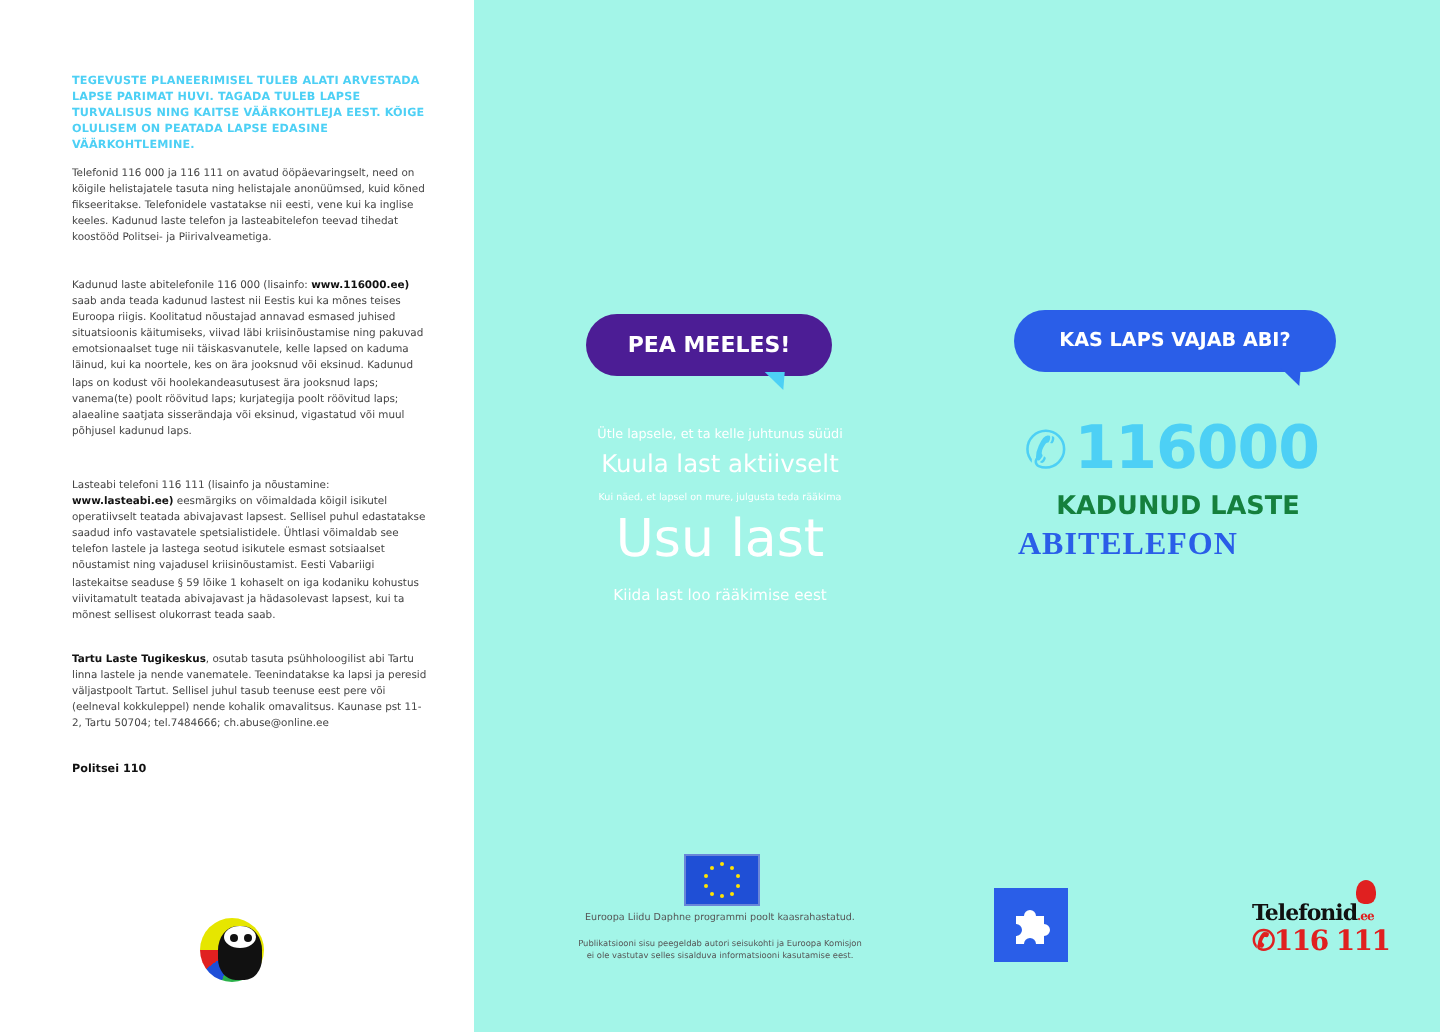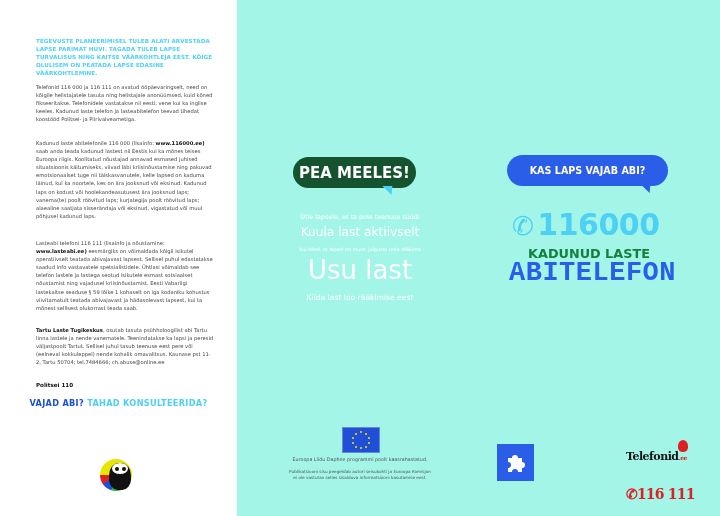--- a/index.html
+++ b/index.html
@@ -19,72 +19,71 @@
   .vajad .b{color:#4dd0f5;}
   .helista{position:absolute;left:0;width:237px;top:415px;text-align:center;font-family:"DejaVu Sans",sans-serif;font-weight:bold;font-size:8px;color:#1e4fd8;letter-spacing:0.3px;}
   .bignum{position:absolute;left:0;width:237px;top:428px;text-align:center;font-family:"DejaVu Sans",sans-serif;font-weight:bold;font-size:19px;color:#4dd0f5;letter-spacing:0.5px;}
   .bignum .slash{color:#1e4fd8;}
   .panda{position:absolute;left:100px;top:459px;width:32px;height:32px;border-radius:50%;background:conic-gradient(#e6e600 0 40%, #2bb14a 40% 55%, #1e4fd8 55% 65%, #e02020 65% 75%, #e6e600 75% 100%);}
   .panda .body{position:absolute;left:9px;top:4px;width:22px;height:27px;background:#111;border-radius:45% 45% 40% 40%;}
   .panda .face{position:absolute;left:12px;top:4px;width:16px;height:11px;background:#fff;border-radius:50%;}
   .panda .eye{position:absolute;top:8px;width:4px;height:4px;background:#111;border-radius:50%;}
   .bubble{position:absolute;height:31px;border-radius:16px;display:flex;align-items:center;justify-content:center;font-family:"DejaVu Sans",sans-serif;font-weight:bold;color:#fff;}
   .bubble .tail{position:absolute;width:0;height:0;border-left:6px solid transparent;border-right:4px solid transparent;}
-  .b1{left:293px;top:157px;width:123px;background:#14532d;font-size:15px;text-align:center;}
+  .b1{left:293px;top:157px;width:123px;background:#4c1d95;font-size:11px;text-align:center;}
   .b1 .tail{right:22px;bottom:-7px;border-top:9px solid #4dd0f5;transform:skewX(20deg);}
   .b2{left:507px;top:155px;width:161px;background:#2a5ee8;font-size:9.6px;}
   .b2 .tail{right:16px;bottom:-7px;border-top:9px solid #2a5ee8;transform:skewX(20deg);}
   .mid-line{position:absolute;left:240px;width:240px;text-align:center;color:#fff;font-family:"DejaVu Sans",sans-serif;}
   .m1{top:213px;font-size:6.4px;}
   .m2{top:225px;font-size:12.2px;}
   .m3{top:247px;font-size:4.8px;}
   .m4{top:254px;font-size:26px;line-height:32px;}
   .m5{top:293px;font-size:7.6px;}
   .phone116{position:absolute;left:512px;top:208px;font-family:"DejaVu Sans",sans-serif;font-weight:bold;font-size:30px;color:#4dd0f5;letter-spacing:-0.5px;line-height:34px;}
   .phone116 .ph{font-size:26px;margin-right:4px;}
   .kad1{position:absolute;left:509px;top:246px;width:160px;text-align:center;font-family:"DejaVu Sans",sans-serif;font-weight:bold;font-size:12.8px;color:#15803d;line-height:15px;}
-  .kad2{position:absolute;left:509px;top:261px;width:160px;text-align:center;font-family:Liberation Mono, monospace;font-weight:bold;font-size:27px;color:#2a5ee8;line-height:24px;letter-spacing:0.5px;}
+  .kad2{position:absolute;left:509px;top:261px;width:160px;text-align:left;font-family:Liberation Serif, serif;font-weight:bold;font-size:16px;color:#2a5ee8;line-height:24px;letter-spacing:0.5px;}
   .eu{position:absolute;left:342px;top:427px;width:36px;height:24px;background:#1f4fd6;border:1px solid #6a86d8;}
   .eu .star{position:absolute;width:2px;height:2px;background:#ffe300;border-radius:50%;}
   .eu-text{position:absolute;left:240px;width:240px;text-align:center;font-family:"DejaVu Sans",sans-serif;color:#555;}
   .e1{top:457px;font-size:4.8px;}
   .e2{top:469px;font-size:4.2px;line-height:6px;}
   .puzzle{position:absolute;left:497px;top:444px;width:37px;height:37px;background:#2a5ee8;display:flex;align-items:center;justify-content:center;}
   .lasteabi{position:absolute;left:624px;top:444px;width:84px;height:40px;}
   .lasteabi .word{position:absolute;left:2px;top:6px;font-family:"DejaVu Serif",serif;font-weight:bold;font-size:11px;color:#111;letter-spacing:-0.5px;}
   .lasteabi .ee{font-size:6px;color:#e02020;}
-  .lasteabi .num{position:absolute;left:2px;top:18px;font-family:"DejaVu Serif",serif;font-weight:bold;font-size:14px;color:#e02020;letter-spacing:-0.8px;margin-top:24px;}
+  .lasteabi .num{position:absolute;left:2px;top:18px;font-family:"DejaVu Serif",serif;font-weight:bold;font-size:14px;color:#e02020;letter-spacing:-0.8px;}
   .lasteabi .hand{position:absolute;left:54px;top:-4px;width:10px;height:12px;background:#e02020;border-radius:50% 50% 40% 40%;}
 </style>
 </head>
 <body>
 
 <div class="left">
   <div class="intro">TEGEVUSTE PLANEERIMISEL TULEB ALATI ARVESTADA LAPSE PARIMAT HUVI. TAGADA TULEB LAPSE TURVALISUS NING KAITSE VÄÄRKOHTLEJA EEST. KÕIGE OLULISEM ON PEATADA LAPSE EDASINE VÄÄRKOHTLEMINE.</div>
   <div class="para p1">Telefonid 116 000 ja 116 111 on avatud ööpäevaringselt, need on kõigile helistajatele tasuta ning helistajale anonüümsed, kuid kõned fikseeritakse. Telefonidele vastatakse nii eesti, vene kui ka inglise keeles. Kadunud laste telefon ja lasteabitelefon teevad tihedat koostööd Politsei- ja Piirivalveametiga.</div>
   <div class="para p2"><span>Kadunud laste abitelefonile 116 000 (lisainfo: </span><b>www.116000.ee)</b><span> saab anda teada kadunud lastest nii Eestis kui ka mõnes teises Euroopa riigis. Koolitatud nõustajad annavad esmased juhised situatsioonis käitumiseks, viivad läbi kriisinõustamise ning pakuvad emotsionaalset tuge nii täiskasvanutele, kelle lapsed on kaduma läinud, kui ka noortele, kes on ära jooksnud või eksinud. Kadunud laps on kodust või hoolekandeasutusest ära jooksnud laps; vanema(te) poolt röövitud laps; kurjategija poolt röövitud laps; alaealine saatjata sisserändaja või eksinud, vigastatud või muul põhjusel kadunud laps.</span></div>
   <div class="para p3"><span>Lasteabi telefoni 116 111 (lisainfo ja nõustamine: </span><b>www.lasteabi.ee)</b><span> eesmärgiks on võimaldada kõigil isikutel operatiivselt teatada abivajavast lapsest. Sellisel puhul edastatakse saadud info vastavatele spetsialistidele. Ühtlasi võimaldab see telefon lastele ja lastega seotud isikutele esmast sotsiaalset nõustamist ning vajadusel kriisinõustamist. Eesti Vabariigi lastekaitse seaduse § 59 lõike 1 kohaselt on iga kodaniku kohustus viivitamatult teatada abivajavast ja hädasolevast lapsest, kui ta mõnest sellisest olukorrast teada saab.</span></div>
   <div class="para p4"><b>Tartu Laste Tugikeskus</b><span>, osutab tasuta psühholoogilist abi Tartu linna lastele ja nende vanematele. Teenindatakse ka lapsi ja peresid väljastpoolt Tartut. Sellisel juhul tasub teenuse eest pere või (eelneval kokkuleppel) nende kohalik omavalitsus. Kaunase pst 11-2, Tartu 50704; tel.7484666; ch.abuse@online.ee</span></div>
   <div class="police">Politsei 110</div>
-  <div class="vajad"><span class="a">VAJAD ABI?</span> <span class="b">TAHAD KONSULTEERIDA?</span></div>
   <div class="panda">
     <div class="body"></div>
     <div class="face"></div>
     <div class="eye" style="left:15px"></div>
     <div class="eye" style="left:22px"></div>
   </div>
 </div>
 
 <div class="teal"></div>
 
 <div class="bubble b1">
   <span>PEA MEELES!</span>
   <span class="tail"></span>
 </div>
-<div class="mid-line m1">Ütle lapsele, et ta pole teenuse süüdi</div>
+<div class="mid-line m1">Ütle lapsele, et ta kelle juhtunus süüdi</div>
 <div class="mid-line m2">Kuula last aktiivselt</div>
 <div class="mid-line m3">Kui näed, et lapsel on mure, julgusta teda rääkima</div>
 <div class="mid-line m4">Usu last</div>
 <div class="mid-line m5">Kiida last loo rääkimise eest</div>
 
 <div class="eu">
   <span class="star" style="left:17px;top:3px"></span>
   <span class="star" style="left:22px;top:5px"></span>
   <span class="star" style="left:25px;top:9px"></span>
   <span class="star" style="left:25px;top:14px"></span>

